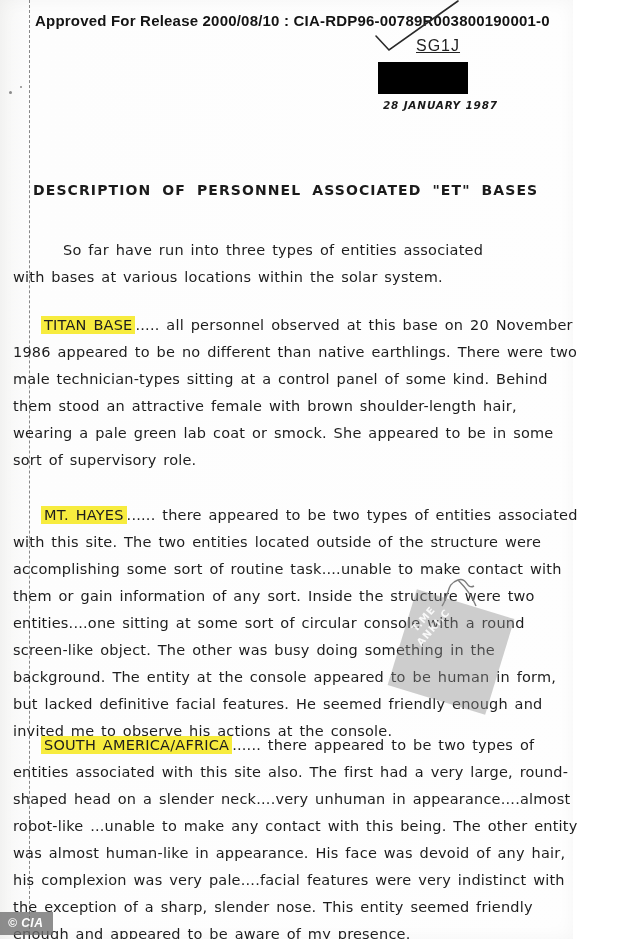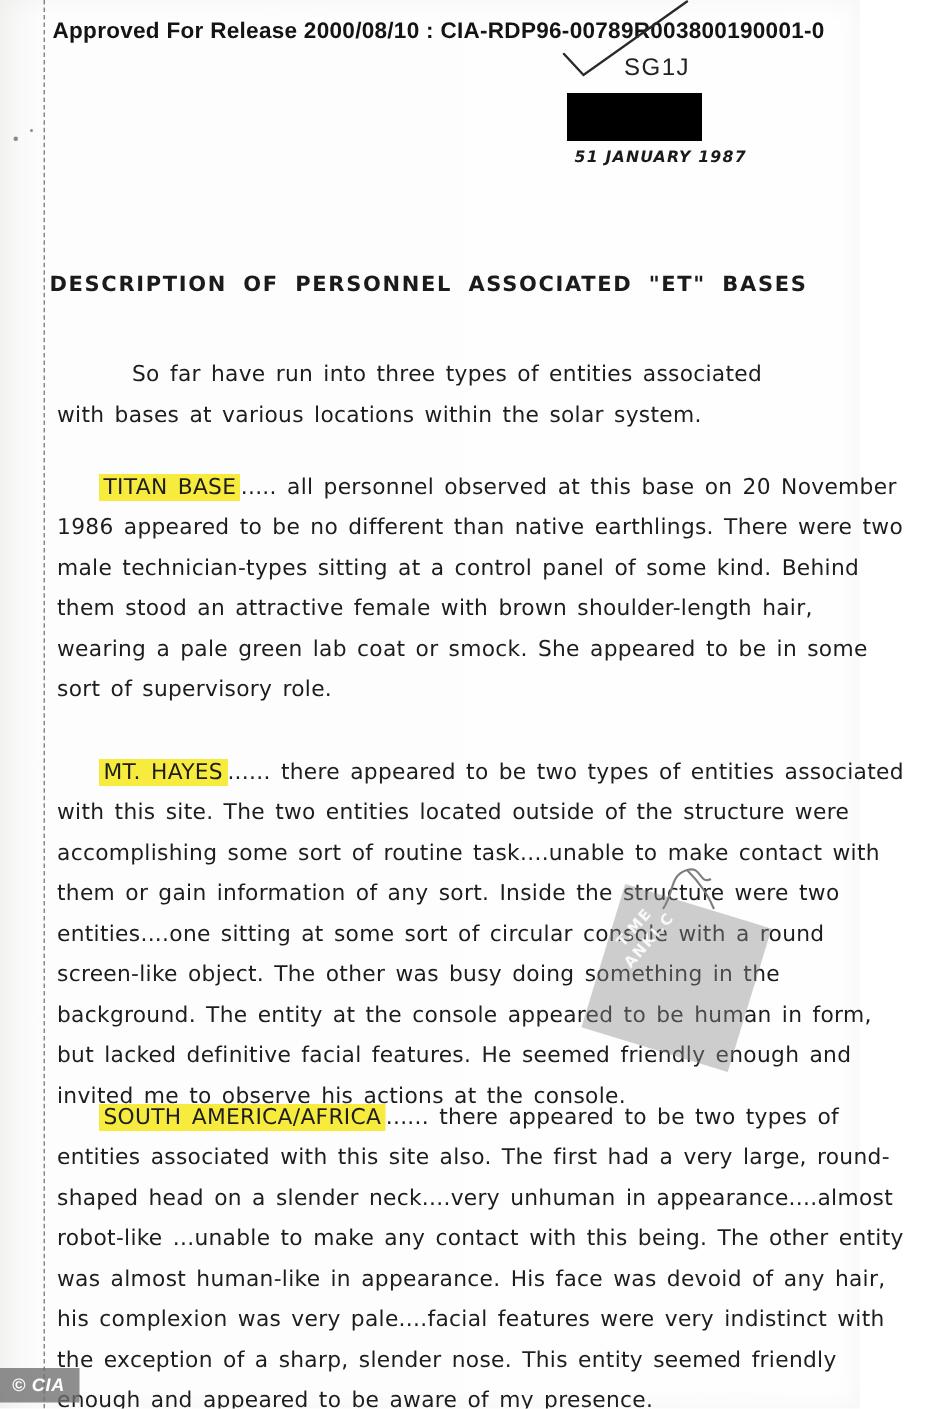--- a/index.html
+++ b/index.html
@@ -23,39 +23,39 @@
   .speck{position:absolute;background:#8a8a8a;border-radius:50%;}
   .header-line{
     position:absolute;left:35px;top:12px;width:585px;
     font-family:"Liberation Sans", sans-serif;
     font-weight:bold;font-size:15px;letter-spacing:.2px;color:#141414;
     white-space:nowrap;
   }
   .sg-code{
     position:absolute;left:416px;top:37px;
     font-family:"Liberation Sans", sans-serif;
-    font-size:16px;color:#222;letter-spacing:1px;
+    font-size:16px;color:#222;letter-spacing:1px;text-decoration:underline;
   }
   .check-svg{position:absolute;left:358px;top:0;}
   .redaction{
     position:absolute;left:378px;top:62px;width:90px;height:32px;
     background:#000;
   }
   .doc-date{
     position:absolute;left:383px;top:99px;
     font-size:10.5px;font-weight:bold;font-style:italic;
     letter-spacing:.8px;color:#1a1a1a;
   }
   .doc-title{
     position:absolute;left:33px;top:182px;width:560px;
     font-size:14px;font-weight:600;letter-spacing:1.1px;word-spacing:5px;
     color:#1b1b1b;
   }
   .hand{
-    position:absolute;left:38px;width:566px;
+    position:absolute;left:13px;width:566px;
     font-size:14.5px;line-height:27px;letter-spacing:.2px;word-spacing:2px;
     color:#1d1d1d;
   }
   .intro{top:222px;text-indent:50px;width:500px;}
   .p-titan{top:297px;}
   .p-hayes{top:487px;}
   .p-sa{top:717px;}
   .para-head{text-indent:28px;}
   .hl{
     background:#f7ec3e;
@@ -97,21 +97,21 @@
   <div class="header-line">Approved For Release 2000/08/10 : CIA-RDP96-00789R003800190001-0</div>
 
   <svg class="check-svg" width="115" height="60" viewBox="0 0 115 60">
     <path d="M100 1 L31 50 L18 36" fill="none" stroke="#2a2a2a" stroke-width="1.6" stroke-linecap="round"></path>
   </svg>
 
   <div class="sg-code">SG1J</div>
 
   <div class="redaction"></div>
 
-  <div class="doc-date">51 JANUARY 1987</div>
+  <div class="doc-date">28 JANUARY 1987</div>
 
   <div class="doc-title">DESCRIPTION OF PERSONNEL ASSOCIATED "ET" BASES</div>
 
   <p class="hand intro">So far have run into three types of entities associated with bases at various locations within the solar system.</p>
 
   <p class="hand p-titan para-head"><span class="hl">TITAN BASE</span><span>.....</span> <span>all personnel observed at this base on 20 November 1986 appeared to be no different than native earthlings. There were two male technician-types sitting at a control panel of some kind. Behind them stood an attractive female with brown shoulder-length hair, wearing a pale green lab coat or smock. She appeared to be in some sort of supervisory role.</span></p>
 
   <p class="hand p-hayes para-head"><span class="hl">MT. HAYES</span><span>......</span> <span>there appeared to be two types of entities associated with this site. The two entities located outside of the structure were accomplishing some sort of routine task....unable to make contact with them or gain information of any sort. Inside the structure were two entities....one sitting at some sort of circular console with a round screen-like object. The other was busy doing something in the background. The entity at the console appeared to be human in form, but lacked definitive facial features. He seemed friendly enough and invited me to observe his actions at the console.</span></p>
 
   <p class="hand p-sa para-head"><span class="hl">SOUTH AMERICA/AFRICA</span><span>......</span> <span>there appeared to be two types of entities associated with this site also. The first had a very large, round-shaped head on a slender neck....very unhuman in appearance....almost robot-like ...unable to make any contact with this being. The other entity was almost human-like in appearance. His face was devoid of any hair, his complexion was very pale....facial features were very indistinct with the exception of a sharp, slender nose. This entity seemed friendly enough and appeared to be aware of my presence.</span></p>

